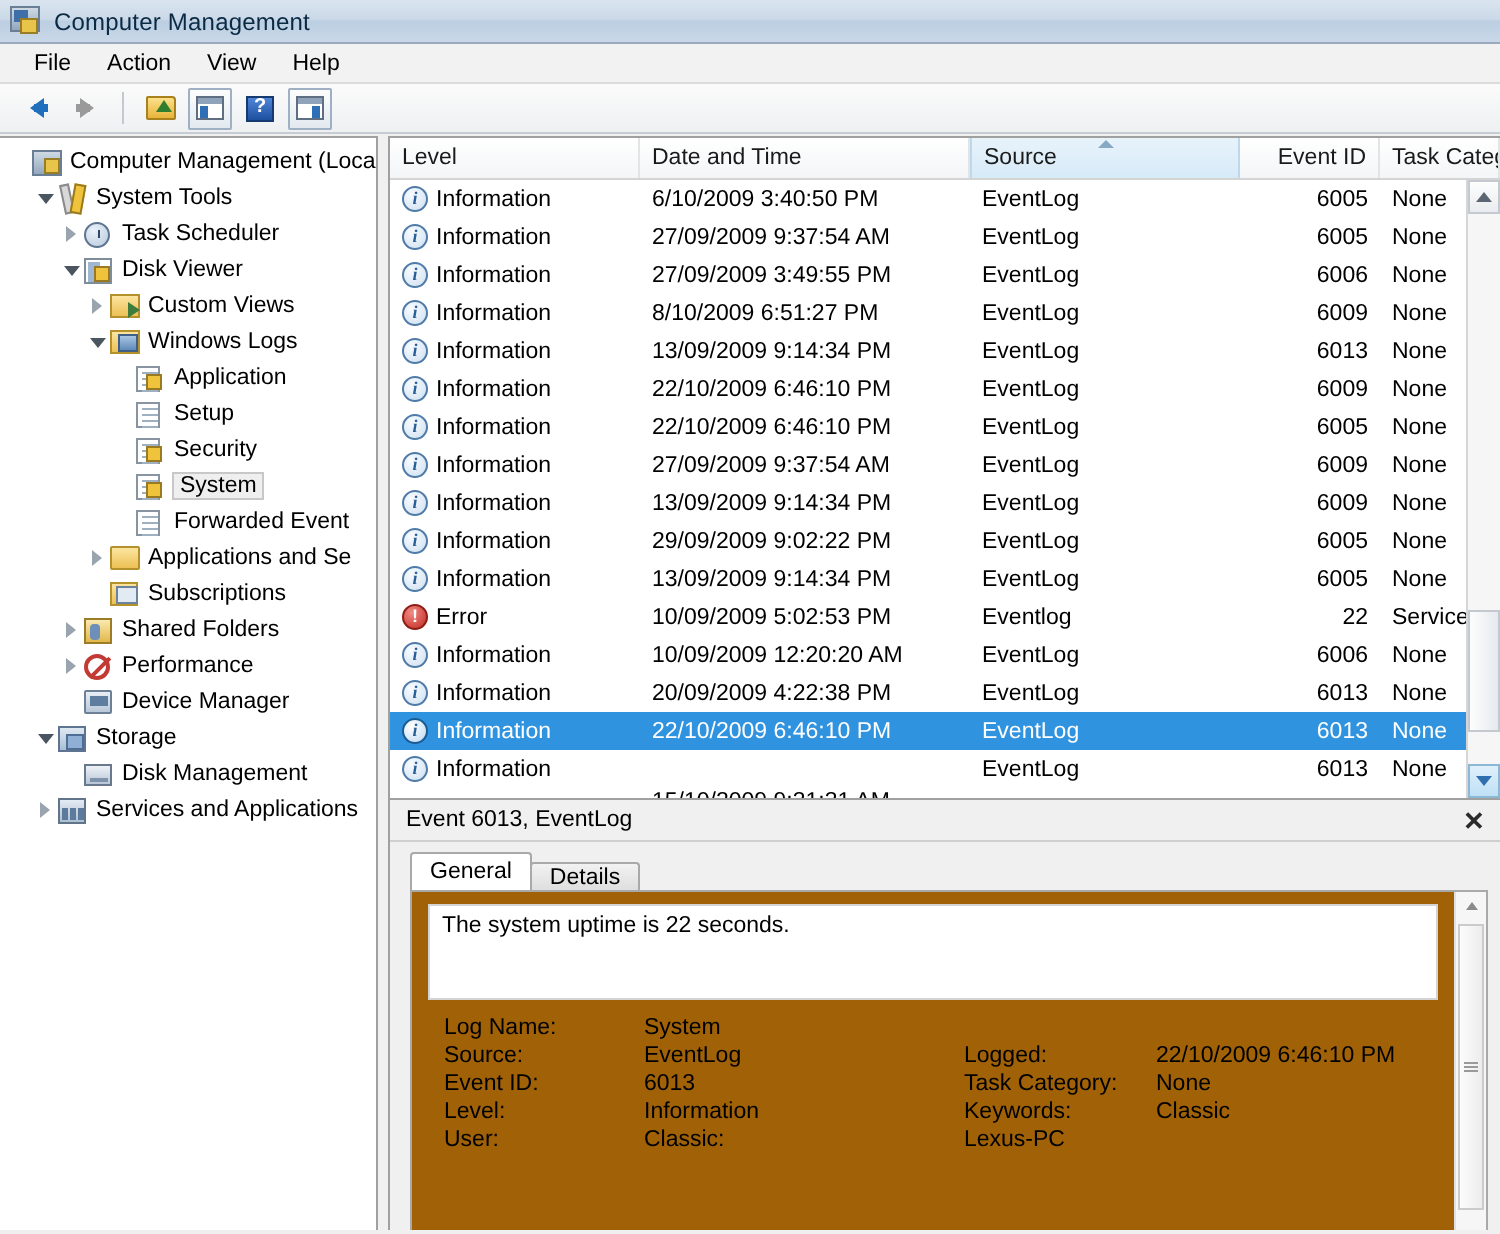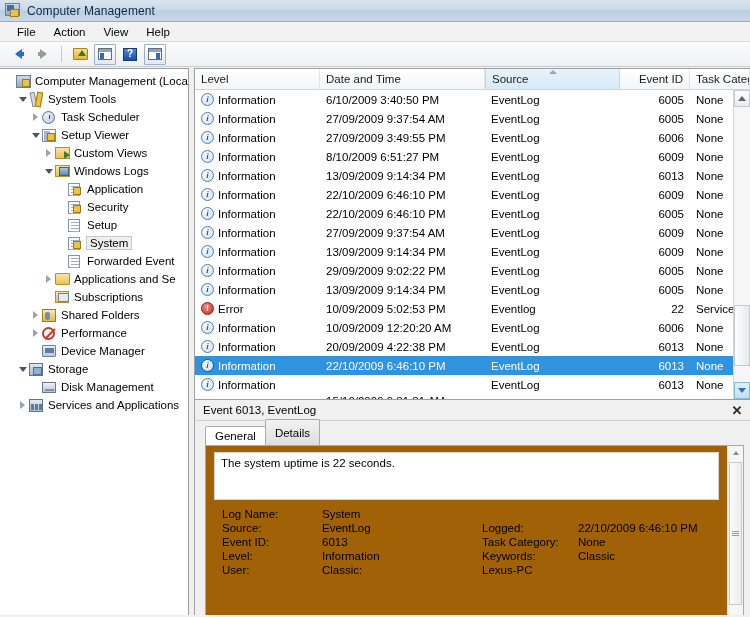--- a/index.html
+++ b/index.html
@@ -425,21 +425,21 @@
   }
   .tabstrip {
     height: 20px;
     flex: 0 0 20px;
     display: flex;
     align-items: flex-end;
     padding-left: 10px;
     margin-top: 4px;
   }
   .tab {
-    height: 26px;
+    height: 14px;
     padding: 0 9px;
     font-size: 11.5px;
     display: flex; align-items: center;
     border: 1px solid #a9a9a9;
     border-bottom: none;
     border-radius: 2px 2px 0 0;
     background: linear-gradient(to bottom,#f2f2f2,#dedede);
     color: #000;
     margin-right: -1px;
     cursor: default;
@@ -586,21 +586,21 @@
             </span>
             <span class="tlabel">Task Scheduler</span>
           </div>
           <div class="tnode" style="padding-left: 29px;">
             <span class="twist">
               <span class="tw-expanded"></span>
             </span>
             <span class="ticon">
               <span class="ic-ev" style="position: absolute; left: 0px; top: 0px;"></span>
             </span>
-            <span class="tlabel">Setup Viewer</span>
+            <span class="tlabel">Disk Viewer</span>
           </div>
           <div class="tnode" style="padding-left: 42px;">
             <span class="twist">
               <span class="tw-collapsed"></span>
             </span>
             <span class="ticon">
               <span class="ic-folderarrow" style="position: absolute; left: 0px; top: 0px;"></span>
             </span>
             <span class="tlabel">Custom Views</span>
           </div>
@@ -616,30 +616,30 @@
           <div class="tnode" style="padding-left: 55px;">
             <span class="twist"></span>
             <span class="ticon">
               <span class="ic-log badge" style="position: absolute; left: 0px; top: 0px;"></span>
             </span>
             <span class="tlabel">Application</span>
           </div>
           <div class="tnode" style="padding-left: 55px;">
             <span class="twist"></span>
             <span class="ticon">
-              <span class="ic-log badge" style="position: absolute; left: 0px; top: 0px;"></span>
-            </span>
-            <span class="tlabel">Security</span>
+              <span class="ic-log" style="position: absolute; left: 0px; top: 0px;"></span>
+            </span>
+            <span class="tlabel">Setup</span>
           </div>
           <div class="tnode" style="padding-left: 55px;">
             <span class="twist"></span>
             <span class="ticon">
-              <span class="ic-log" style="position: absolute; left: 0px; top: 0px;"></span>
-            </span>
-            <span class="tlabel">Setup</span>
+              <span class="ic-log badge" style="position: absolute; left: 0px; top: 0px;"></span>
+            </span>
+            <span class="tlabel">Security</span>
           </div>
           <div class="tnode selected" style="padding-left: 55px;">
             <span class="twist"></span>
             <span class="ticon">
               <span class="ic-log badge" style="position: absolute; left: 0px; top: 0px;"></span>
             </span>
             <span class="tlabel">System</span>
           </div>
           <div class="tnode" style="padding-left: 55px;">
             <span class="twist"></span>

